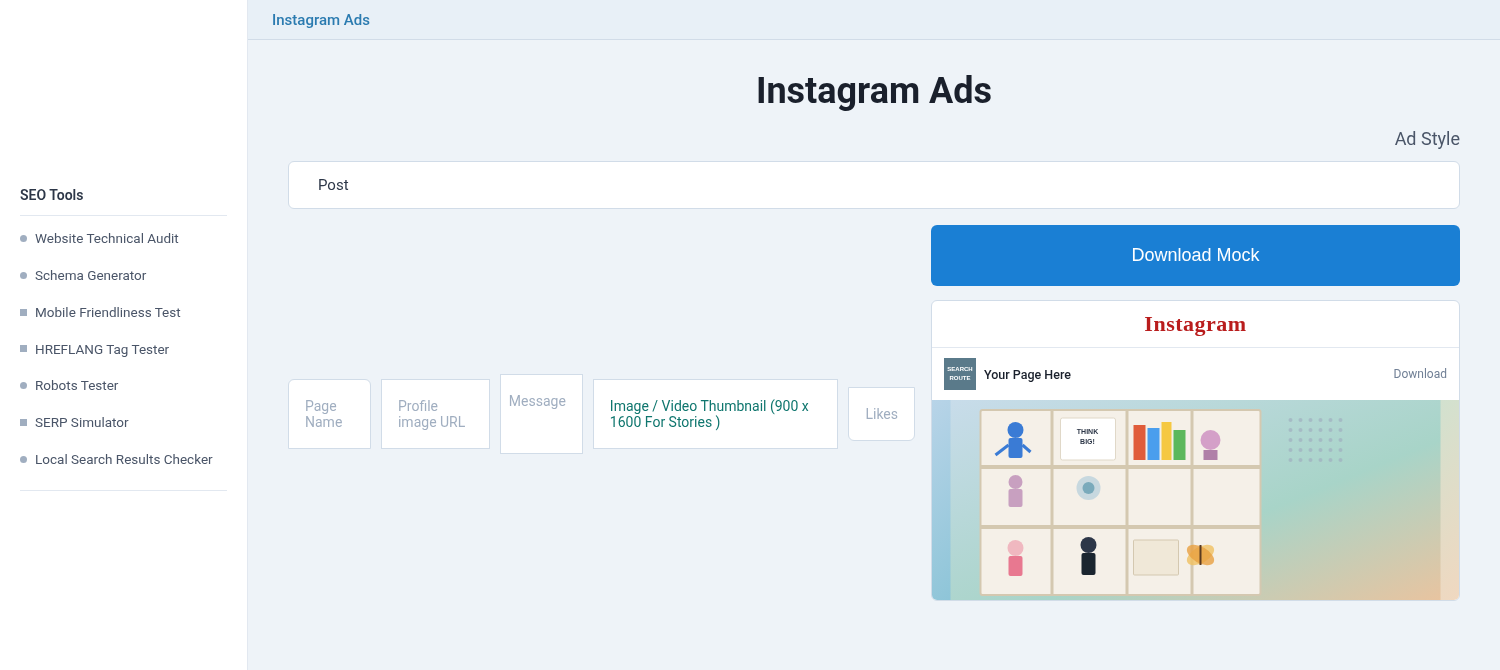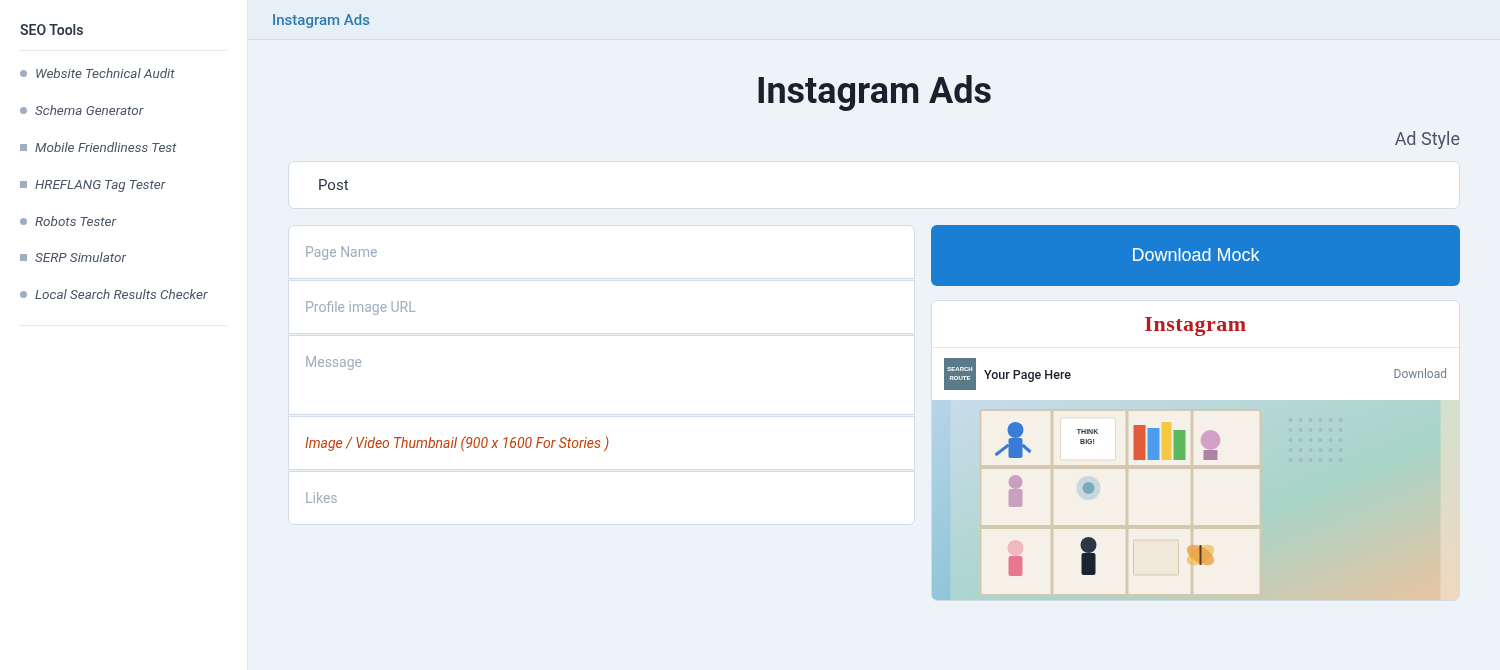--- a/index.html
+++ b/index.html
@@ -14,20 +14,21 @@
     
     .sidebar {
       width: 248px;
       min-width: 248px;
       background: #ffffff;
       border-right: 1px solid #e2e8f0;
       display: flex;
       flex-direction: column;
       overflow-y: auto;
       padding: 10px 0;
+      justify-content: center;
     }
 
     .sidebar-section-title {
       font-size: 14px;
       font-weight: 600;
       color: #2d3748;
       padding: 12px 20px 8px 20px;
     }
 
     .sidebar-divider {
@@ -38,21 +39,20 @@
 
     .sidebar-item {
       display: flex;
       align-items: center;
       gap: 8px;
       padding: 9px 20px;
       cursor: pointer;
       color: #4a5568;
       font-size: 13.5px;
       line-height: 1.4;
-      font-style: italic;
     }
 
     .sidebar-item .dot {
       width: 7px;
       height: 7px;
       border-radius: 50%;
       background: #a0aec0;
       flex-shrink: 0;
     }
 
@@ -118,22 +118,23 @@
 
     
     .two-col {
       display: flex;
       gap: 16px;
     }
 
     .left-col {
       flex: 1;
       display: flex;
-      flex-direction: column;
-      gap: 2px;
+      flex-direction: row;
+      gap: 10px;
+      align-items: center;
     }
 
     .right-col {
       width: 529px;
       display: flex;
       flex-direction: column;
       gap: 0;
     }
 
     
@@ -149,20 +150,21 @@
 
     .form-field:first-child {
       border-radius: 6px 6px 0 0;
     }
 
     .form-field.textarea-field {
       min-height: 80px;
       display: flex;
       align-items: flex-start;
       border-bottom: none;
+      padding-left: 8px;
     }
 
     .form-field:last-child {
       border-radius: 0 0 6px 6px;
       border-bottom: 1px solid #d1dce8;
     }
 
     .left-col .form-field {
       border-bottom: 1px solid #d1dce8;
       margin-bottom: -1px;
@@ -344,21 +346,21 @@
         <div class="form-field">
           <span style="color:#a0aec0;">Page Name</span>
         </div>
         <div class="form-field">
           <span style="color:#a0aec0;">Profile image URL</span>
         </div>
         <div class="form-field textarea-field">
           <span style="color:#a0aec0;">Message</span>
         </div>
         <div class="form-field">
-          <span style="color:#c2410c;font-style:italic;">Image / Video Thumbnail (900 x 1600 For Stories )</span>
+          <span style="color:#0f766e;">Image / Video Thumbnail (900 x 1600 For Stories )</span>
         </div>
         <div class="form-field last-visible">
           <span style="color:#a0aec0;">Likes</span>
         </div>
       </div>
 
       <div class="right-col">
         <button class="download-btn">Download Mock</button>
 
         <div class="instagram-preview">

